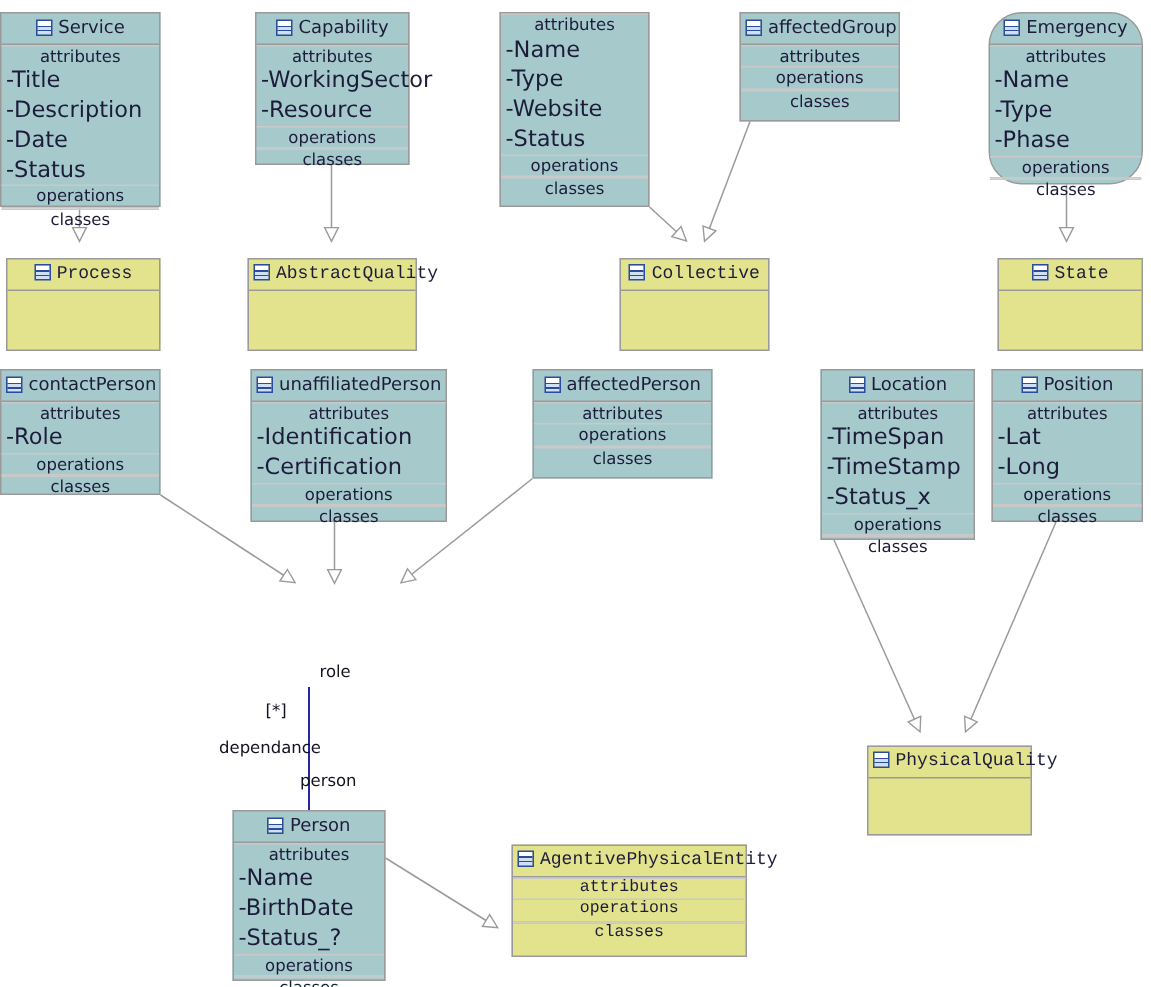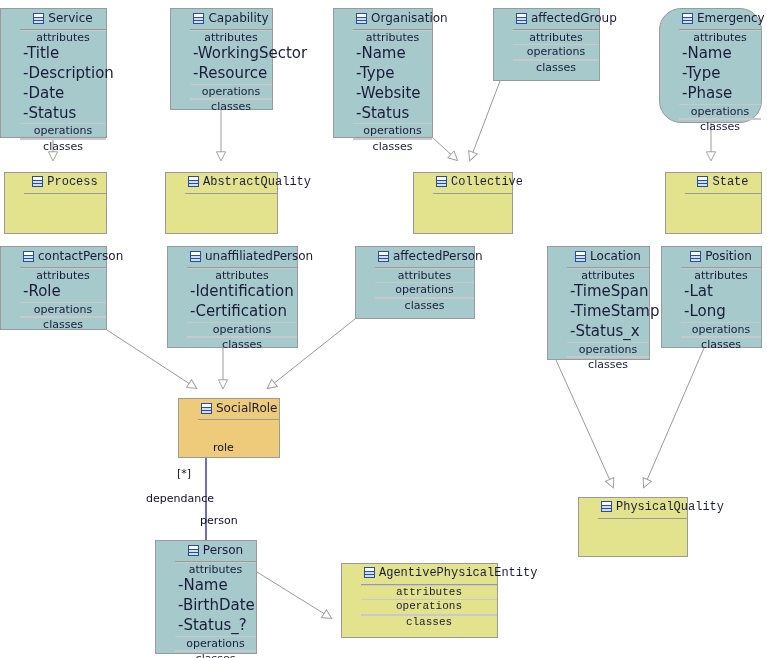--- a/index.html
+++ b/index.html
@@ -26,21 +26,20 @@
     pointer-events: none;
   }
   .uml-class {
     position: absolute;
     box-sizing: border-box;
     border: 1px solid #9a9a9a;
     font-size: 11px;
     line-height: 1.05;
     color: #1c1c3a;
     z-index: 3;
-    padding-left: 19px;
   }
   .uml-class.teal { background: #a6c9cc; }
   .uml-class.yellow { background: #e2e38c; font-family: Liberation Mono, monospace; }
   .uml-class.orange { background: #eec princip; }
   .uml-class.orange { background: #eeca7b; }
   .hdr {
     text-align: center;
     font-size: 12px;
     padding: 3px 3px 4px 3px;
     border-bottom: 1px solid #9a9a9a;
@@ -167,23 +166,20 @@
       <span class="cls-icon"></span><span>Capability</span>
     </div>
     <div class="sect nb">attributes</div>
     <div class="attr">-WorkingSector</div>
     <div class="attr">-Resource</div>
     <div class="sect">operations</div>
     <div class="sect nb">classes</div>
   </div>
 
   <div class="uml-class teal" style="left:333px;top:8px;width:100px;height:130px;">
-    <div class="hdr">
-      <span class="cls-icon"></span><span>Organisation</span>
-    </div>
     <div class="sect nb">attributes</div>
     <div class="attr">-Name</div>
     <div class="attr">-Type</div>
     <div class="attr">-Website</div>
     <div class="attr">-Status</div>
     <div class="sect">operations</div>
     <div class="sect nb">classes</div>
   </div>
 
   <div class="uml-class teal" style="left:493px;top:8px;width:107px;height:73px;">
@@ -281,26 +277,20 @@
     <div class="hdr">
       <span class="cls-icon"></span><span>Position</span>
     </div>
     <div class="sect nb">attributes</div>
     <div class="attr">-Lat</div>
     <div class="attr">-Long</div>
     <div class="sect">operations</div>
     <div class="sect nb">classes</div>
   </div>
 
-  <div class="uml-class orange" style="left:178px;top:398px;width:102px;height:60px;">
-    <div class="hdr">
-      <span class="cls-icon"></span><span>SocialRole</span>
-    </div>
-    <div class="fill"></div>
-  </div>
 
   <div class="uml-class yellow" style="left:578px;top:497px;width:110px;height:60px;">
     <div class="hdr">
       <span class="cls-icon"></span><span>PhysicalQuality</span>
     </div>
     <div class="fill"></div>
   </div>
 
   <div class="uml-class teal" style="left:155px;top:540px;width:102px;height:114px;">
     <div class="hdr">

